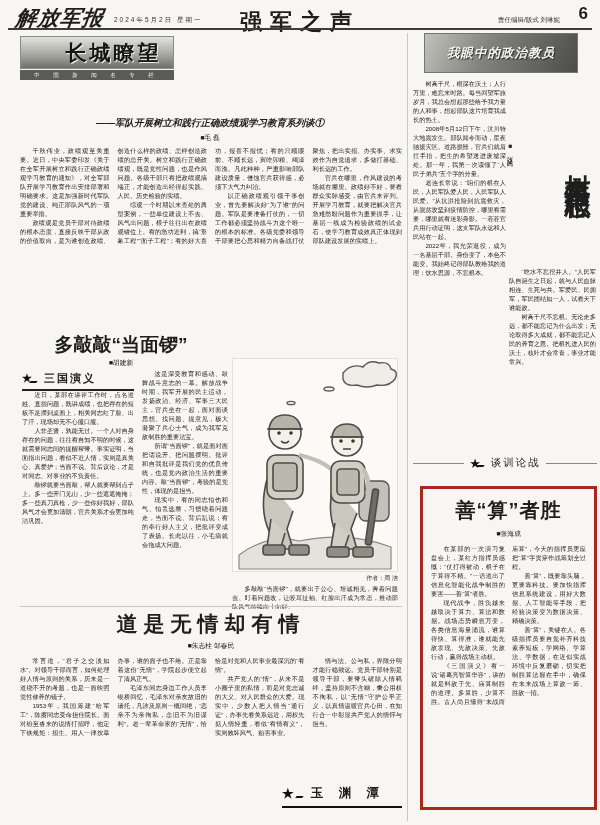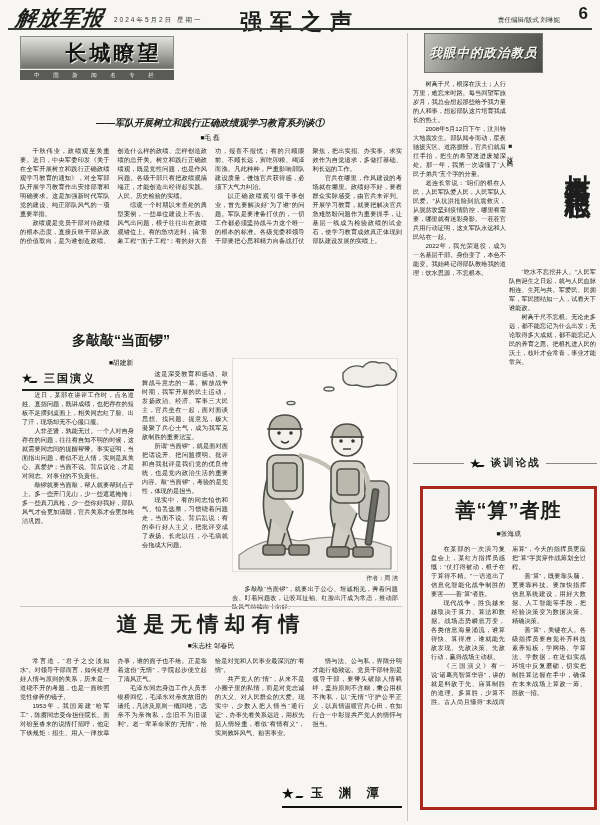--- a/index.html
+++ b/index.html
@@ -12,36 +12,36 @@
   .date { position:absolute; left:114px; top:16px; font-size:6.5px; letter-spacing:2px; color:#333; }
   .section-title { position:absolute; left:225px; top:7px; width:150px; text-align:center; font-size:22px; font-weight:900; letter-spacing:8px; }
   .editors { position:absolute; right:40px; top:16px; font-size:6.5px; color:#333; }
   .pagenum { position:absolute; right:12px; top:4px; font-size:17px; font-weight:bold; }
   .header-rule { position:absolute; left:8px; right:8px; top:28px; height:2px; background:#3c3c3c; }
 
   
   .banner-left { position:absolute; left:20px; top:36px; width:154px; height:33px; background:linear-gradient(#e3e3df 0%,#a9a9a3 55%,#70706a 100%); border:1px solid #8a8a85; display:flex; align-items:center; justify-content:center;padding-left:33px; }
   .banner-left .t { font-size:21px; font-weight:900; letter-spacing:3px; color:#151515; text-shadow:1px 1px 0 #f0f0ec; }
   .banner-left-strip { position:absolute; left:20px; top:70px; width:154px; height:10px; background:#5a5a56; color:#f1f1ec; font-size:5.5px; letter-spacing:6px; display:flex; align-items:center; justify-content:center; }
-  .banner-right { position:absolute; left:424px; top:33px; width:119px; height:40px; background:linear-gradient(115deg,#c2c2bc 0%,#84847e 40%,#4c4c48 100%); border:1px solid #77736e; display:flex; align-items:center; justify-content:center; }
+  .banner-right { position:absolute; left:424px; top:33px; width:154px; height:40px; background:linear-gradient(115deg,#c2c2bc 0%,#84847e 40%,#4c4c48 100%); border:1px solid #77736e; display:flex; align-items:center; justify-content:center; }
   .banner-right .t { font-size:12.5px; font-weight:900; font-style:italic; color:#f5f4ee; letter-spacing:1px; text-shadow:1px 1px 1px #2a2a28; }
 
   
   .bodytext { font-size:6.2px; line-height:1.45; text-align:justify; color:#222; overflow:hidden; }
   .bodytext p { text-indent:2em; margin:0; }
   .byline { font-size:6.8px; color:#1a1a1a; }
 
   
   .main-headline { position:absolute; left:18px; top:79px; width:384px; text-align:center; font-size:27px; font-weight:900; letter-spacing:2px; }
   .main-sub { position:absolute; left:18px; top:117px; width:384px; text-align:center; font-size:9.5px; font-weight:bold;font-style:italic; }
   .main-byline { position:absolute; left:18px; top:133px; width:384px; text-align:center; }
   .main-body { position:absolute; left:20px; top:147px; width:382px; height:177px; column-count:4; column-gap:8px; }
 
   
-  .gong-title { position:absolute; left:26px; top:332px; width:190px; text-align:center; font-size:14px; font-weight:900; }
+  .gong-title { position:absolute; left:26px; top:332px; width:190px; text-align:center; font-size:19px; font-weight:900; }
   .gong-byline { position:absolute; left:26px; top:358px; width:190px; text-align:center; }
   .huali-header { position:absolute; left:22px; top:371px; width:112px; display:flex; align-items:center; gap:5px; border-bottom:2px solid #222; padding-bottom:3px; font-size:11px; font-weight:900; letter-spacing:2px; }
   .huali-body { position:absolute; left:22px; top:391px; width:112px; height:222px; }
   .gong-col2 { position:absolute; left:142px; top:370px; width:86px; height:240px; }
   .cartoon { position:absolute; left:232px; top:358px; width:166px; height:214px; background:#fbfaf7; border:1px solid #e2e0da; }
   .cartoon-caption { position:absolute; left:232px; top:574px; width:166px; text-align:right; font-size:6px; color:#333; }
   .gong-extra { position:absolute; left:232px; top:585px; width:166px; height:24px; }
 
   .mid-rule { position:absolute; left:20px; top:606px; width:382px; height:1px; background:#c9c7c0; }
 
@@ -54,21 +54,21 @@
 
   
   .v-divider { position:absolute; left:407px; top:33px; width:1px; height:788px; background:#c9c7c0; }
   .right-colA { position:absolute; left:413px; top:80px; width:93px; height:364px; }
   .v-byline { position:absolute; left:505px; top:142px; writing-mode:vertical-rl; text-orientation:upright; font-size:6.5px; letter-spacing:2px; color:#222; }
   .v-title { position:absolute; left:524px; top:62px; width:72px; height:204px; writing-mode:vertical-rl; text-orientation:upright; font-size:26px; font-weight:900; letter-spacing:3px; text-align:center; }
   .right-colB { position:absolute; left:509px; top:268px; width:87px; height:176px; }
 
   .tanxun { position:absolute; left:413px; top:456px; width:184px; display:flex; align-items:center; gap:5px; }
   .tanxun .line { flex:1; height:1px; background:#888; }
-  .tanxun .label { font-size:10.5px; font-weight:700; letter-spacing:2px; }
+  .tanxun .label { font-size:10.5px; font-weight:400; letter-spacing:2px; }
 
   
   .redbox { position:absolute; left:420px; top:486px; width:177px; height:324px; border:3px solid #a8281e; padding:8px 8px 10px; }
   .redbox .title { text-align:center; font-size:20px; font-weight:900; letter-spacing:1px; }
   .redbox .byline { text-align:center; margin-top:5px; }
   .redbox .body { margin-top:6px; height:252px; column-count:2; column-gap:7px; }
 
   
   .star-glyph { display:inline-flex; align-items:center; font-size:13px; line-height:1; color:#111; }
   .star-glyph .tail { display:inline-block; width:7px; height:2px; background:#111; transform:skewX(-35deg) translateY(3px); margin-left:-2px; }

